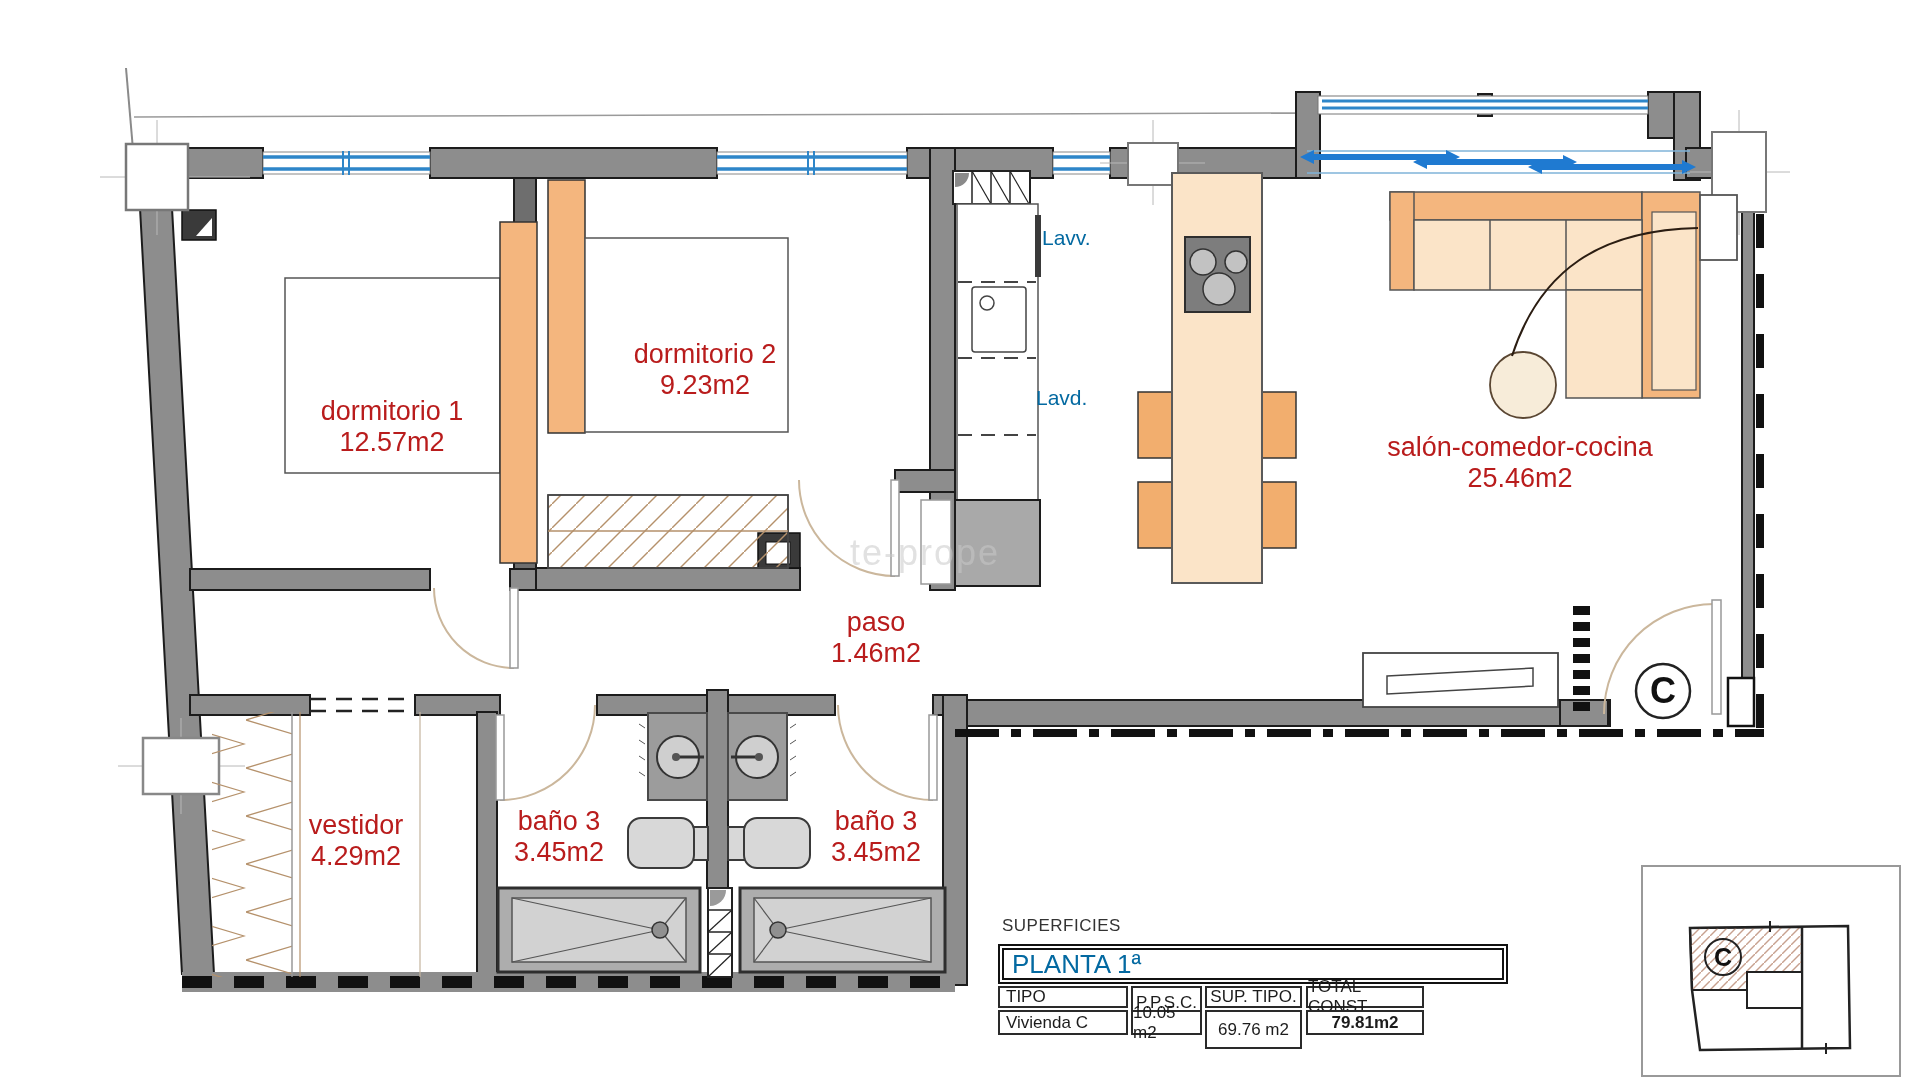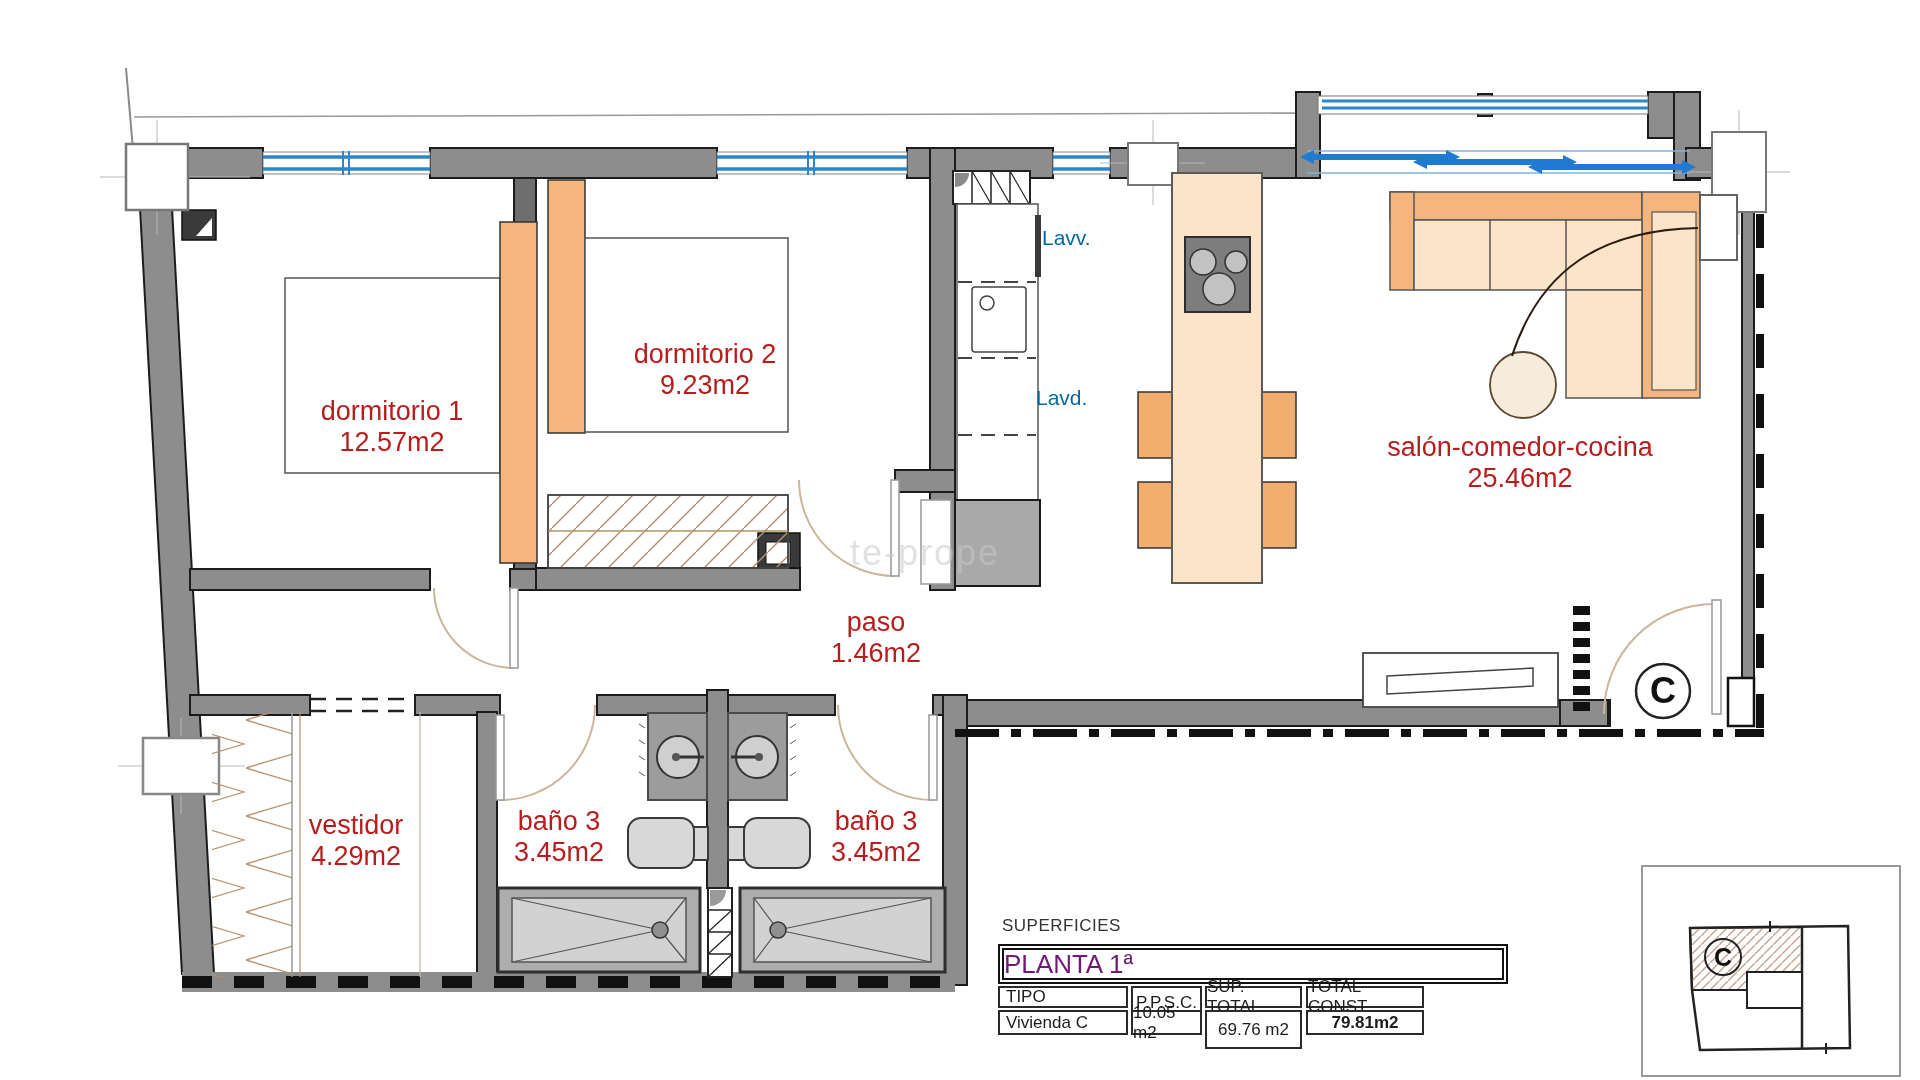--- a/index.html
+++ b/index.html
@@ -6,21 +6,21 @@
   #stage{position:relative;width:1920px;height:1080px;background:#ffffff;overflow:hidden;
          font-family:"Liberation Sans",sans-serif;}
   svg{position:absolute;left:0;top:0;}
   .room-label{position:absolute;text-align:center;color:#b91c1c;line-height:1.16;
               font-size:27px;}
   .small-label{position:absolute;text-align:left;color:#0369a1;font-size:21px;}
   .watermark{position:absolute;color:#c9c9c9;opacity:.55;font-size:36px;letter-spacing:2px;}
   .tbl-title{position:absolute;left:1002px;top:916px;font-size:17px;color:#333;letter-spacing:.5px;}
   .planta-box{position:absolute;left:998px;top:944px;width:506px;height:36px;border:2px solid #111;}
   .planta-inner{position:absolute;left:2px;top:2px;right:2px;bottom:2px;border:2px solid #111;
-                display:flex;align-items:center;font-size:26px;color:#701a75;}
+                display:flex;align-items:center;padding-left:8px;font-size:26px;color:#0369a1;}
   .cell{position:absolute;border:2px solid #2a2a2a;display:flex;align-items:center;
         font-size:17px;color:#1c1c1c;background:#fff;box-sizing:border-box;}
   .cell.center{justify-content:center;}
   .cell.left{padding-left:6px;}
   .cell.bold{font-weight:bold;}
 </style>
 </head>
 <body>
 
 <div id="stage">
@@ -389,21 +389,21 @@
 
 <div class="watermark" style="left:850px;top:520px;margin-top:12px;">te-prope</div>
 
 <div class="tbl-title">SUPERFICIES</div>
 <div class="planta-box">
   <div class="planta-inner">PLANTA 1ª</div>
 </div>
 
 <div class="cell left" style="left:998px; top:986px;width:130px;height:22px;">TIPO</div>
 <div class="cell center" style="left:1131px;top:986px;width:71px; height:34px;">P.P.S.C.</div>
-<div class="cell center" style="left:1205px;top:986px;width:97px; height:22px;">SUP. TOTAL.</div>
+<div class="cell center" style="left:1205px;top:986px;width:97px; height:22px;">SUP. TIPO.</div>
 <div class="cell center" style="left:1306px;top:986px;width:118px;height:22px;">TOTAL CONST.</div>
 
 <div class="cell left" style="left:998px; top:1010px;width:130px;height:25px;">Vivienda C</div>
 <div class="cell center" style="left:1131px;top:1010px;width:71px; height:25px;">10.05 m2</div>
 <div class="cell center" style="left:1205px;top:1010px;width:97px; height:39px;">69.76 m2</div>
 <div class="cell center bold" style="left:1306px;top:1010px;width:118px;height:25px;">79.81m2</div>
 
 </div>
 
 </body></html>

